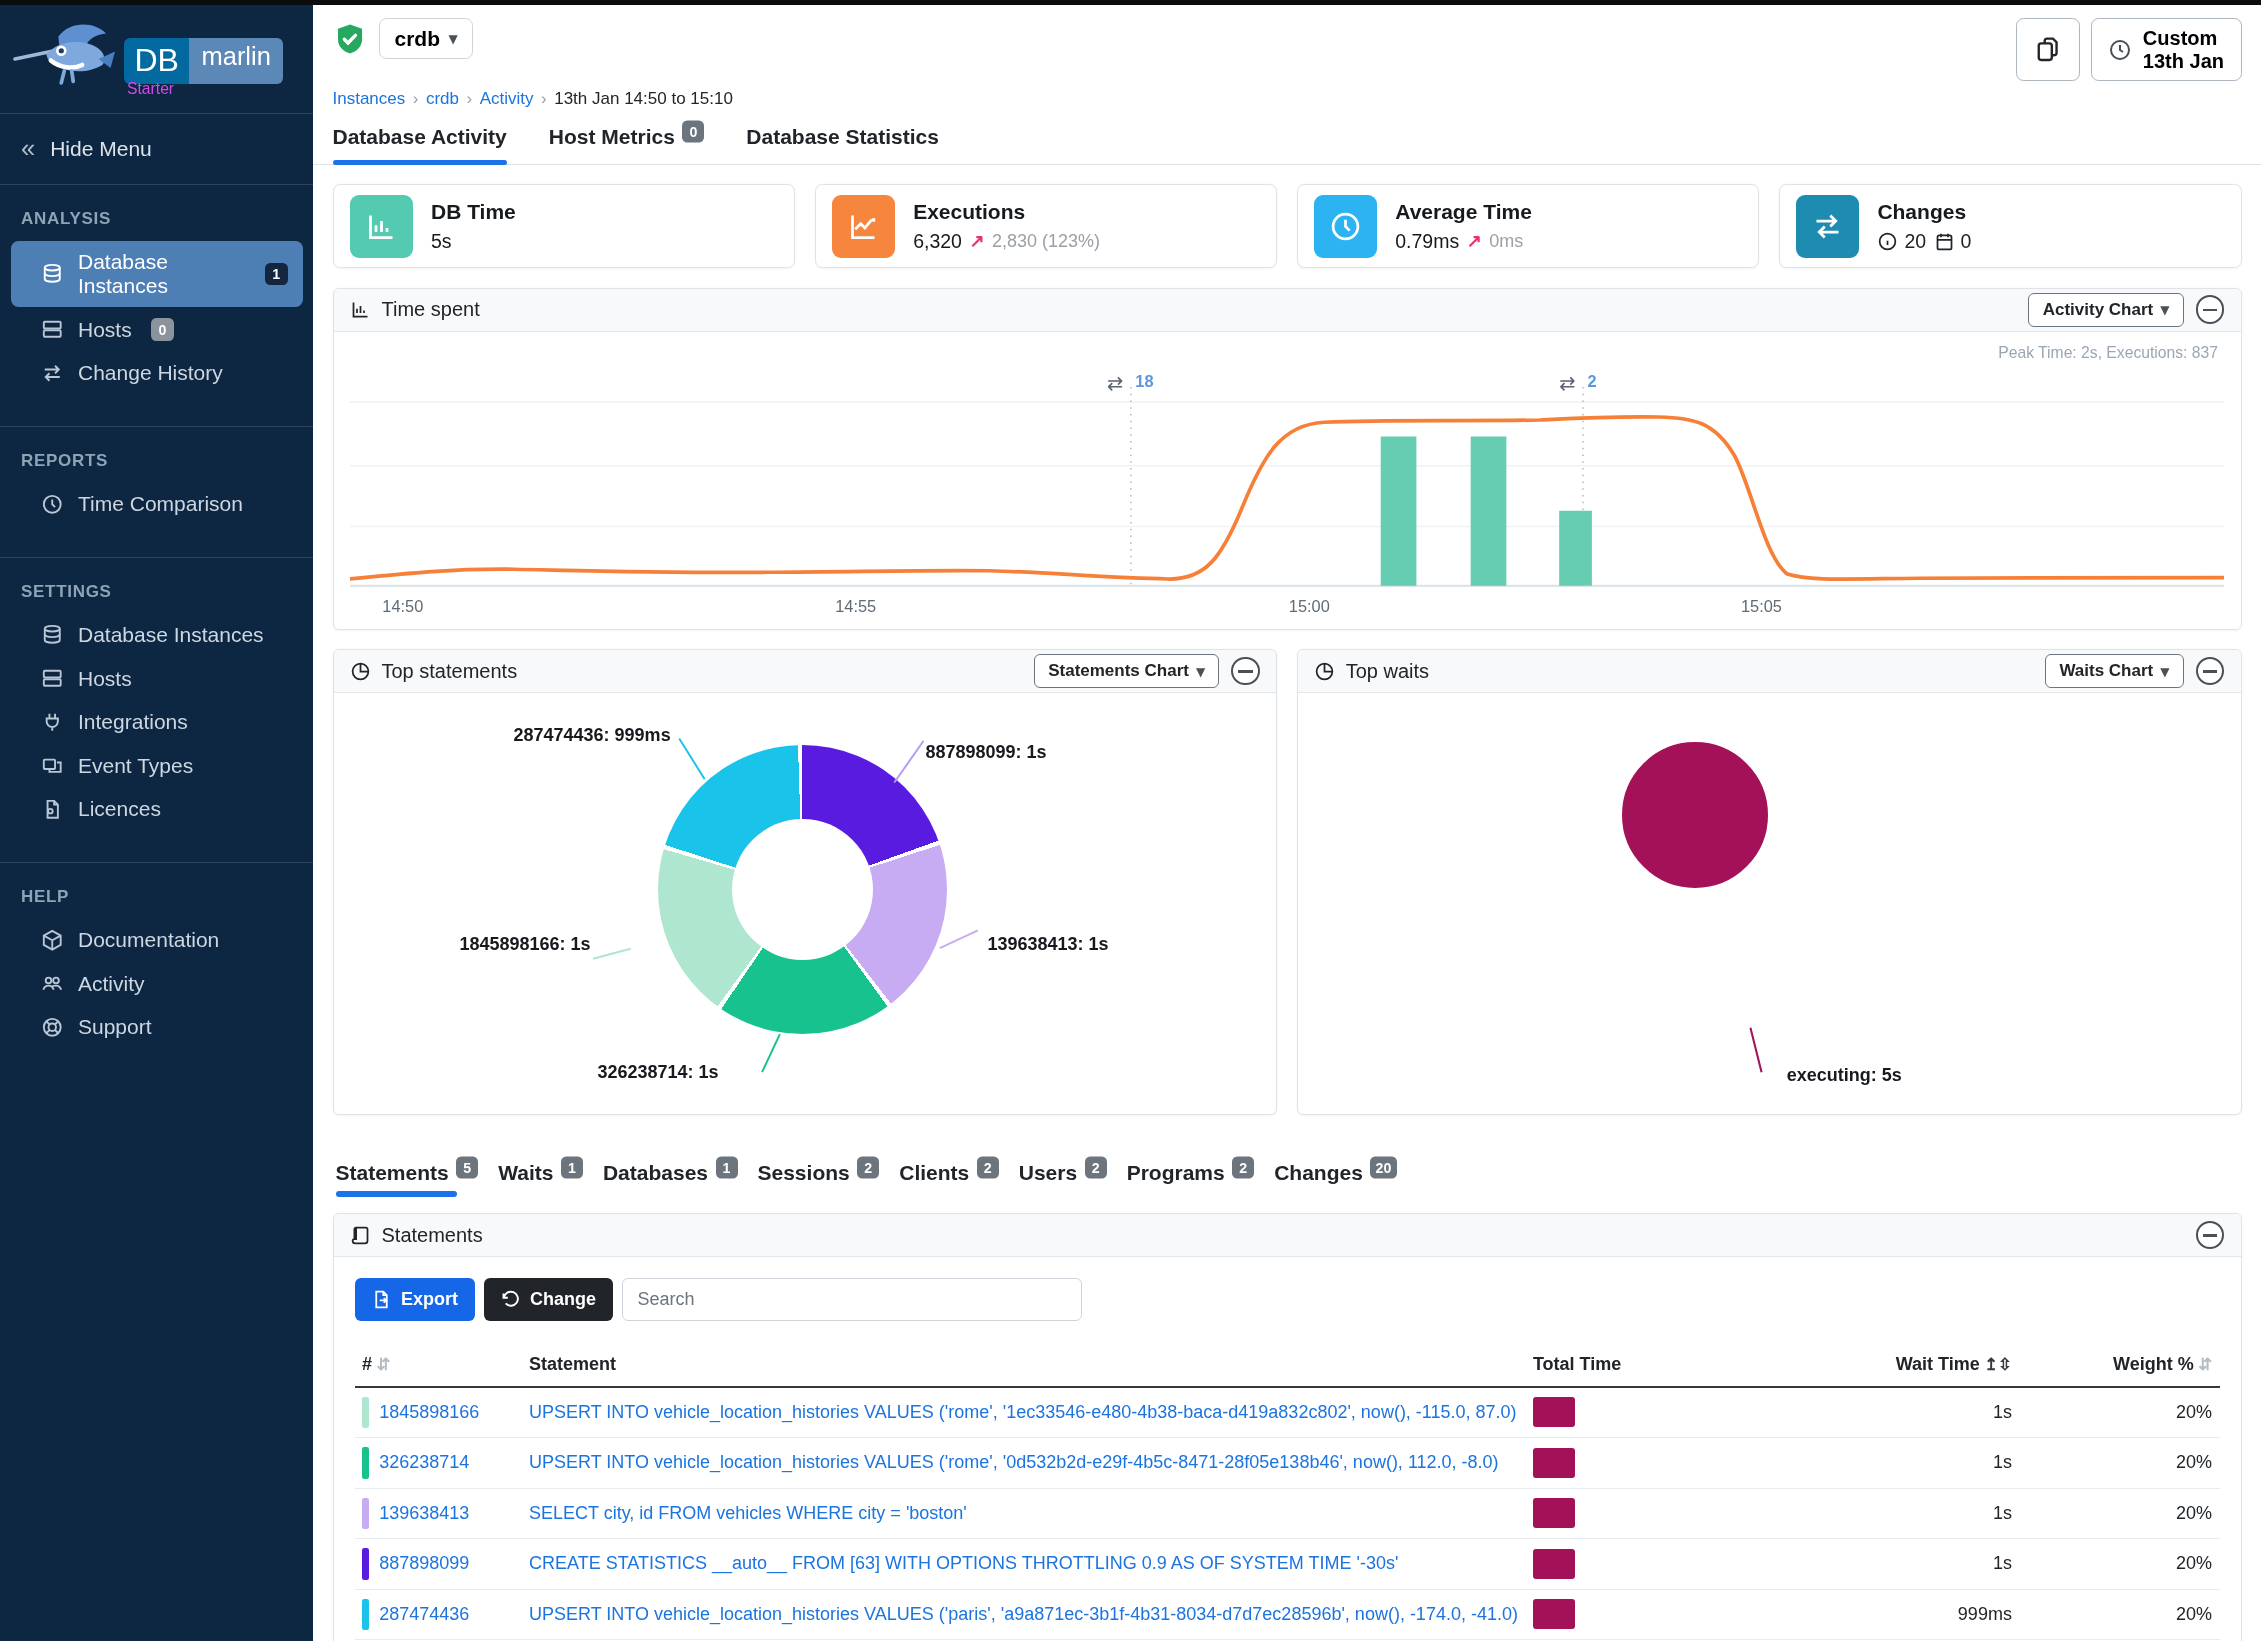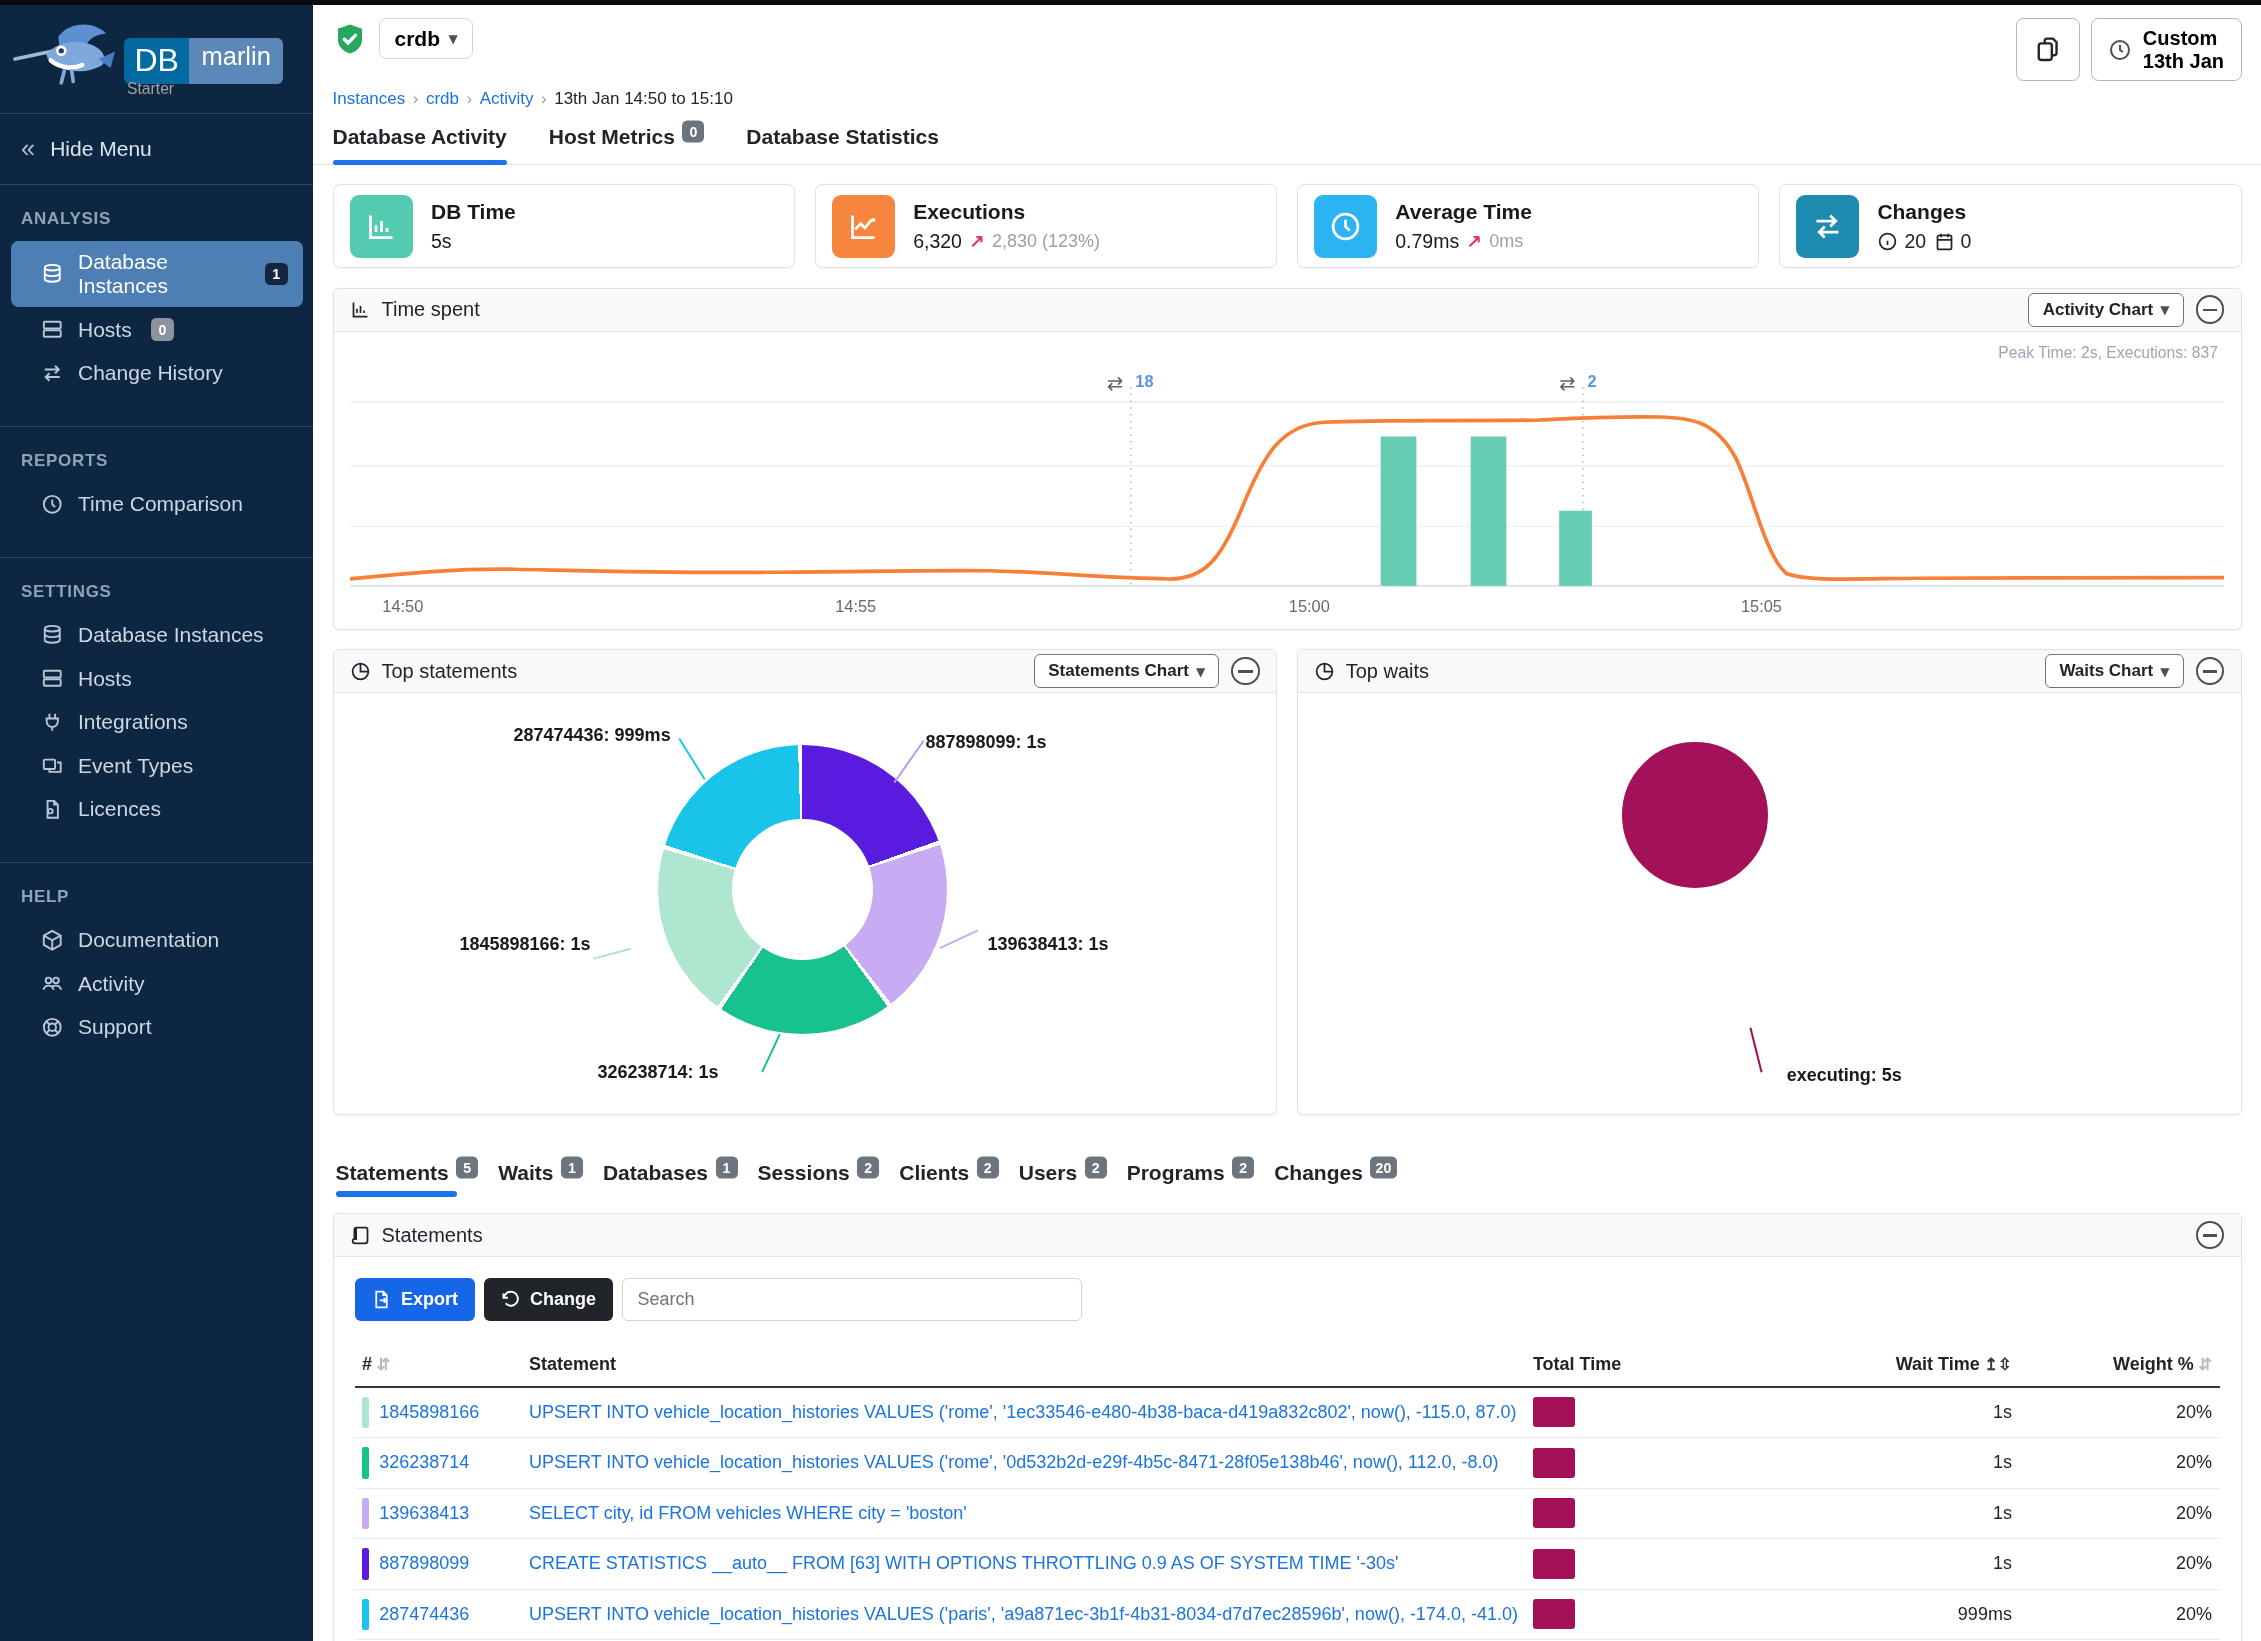--- a/index.html
+++ b/index.html
@@ -7,21 +7,21 @@
   body { font-family: "Liberation Sans", sans-serif; background: #ffffff; display: flex; color: #212529; }
   .topstrip { position: absolute; top:0; left:0; width:2261px; height:4.5px; background:#0a0c0e; z-index: 60; }
 
   
   .sidebar { width: 313px; flex-shrink: 0; background: #0d2642; color: #c7d2de; padding-top: 10.5px; display:flex; flex-direction:column; }
   .brand { position: relative; height: 103px; border-bottom: 0.7px solid rgba(255,255,255,.14); }
   .brand .fish { position:absolute; left:12px; top:6px; }
   .brand .wordmark { position:absolute; left:124px; top:27px; display:flex; }
   .wordmark .db { background:#0369a1; color:#fff; font-weight:normal; font-size:32px; padding:4.5px 10.5px; border-radius:6px 0 0 6px; }
   .wordmark .marlin { background:#5c88b8; color:#fff; font-size:25.5px; padding:4.5px 12px; border-radius:0 6px 6px 0; }
-  .brand .plan { position:absolute; left:127px; top:69px; font-size:15.7px; color:#a3a3a3; }
+  .brand .plan { position:absolute; left:127px; top:69px; font-size:15.7px; color:#d946ef; }
   .hide-menu { display:flex; align-items:center; gap:15px; padding:22.5px 21px; font-size:21px; color:#dce4ec; border-bottom:0.7px solid rgba(255,255,255,.14); cursor:pointer; }
   .hide-menu .chev { font-size:25.5px; color:#aebccb; line-height:1; }
   .nav-section { padding: 19.5px 0 4.5px; }
   .nav-section.bordered { border-top:0.7px solid rgba(255,255,255,.14); margin-top:26px; }
   .nav-title { font-size:17px; font-weight:bold; letter-spacing:0.7px; color:#8fa3b6; padding: 4.5px 21px 10.5px; }
   .nav-item { display:flex; align-items:center; gap:15px; padding: 9px 15px 9px 30px; font-size:21px; color:#cdd7e1; margin: 1.5px 10.5px; border-radius:7.5px; cursor:pointer; }
   .nav-item svg { flex-shrink:0; stroke:#b9c6d4; }
   .nav-item.active { background:#4d7fb5; color:#ffffff; }
   .nav-item.active svg { stroke:#ffffff; }
   .nav-badge { font-size:14.2px; font-weight:bold; color:#fff; background:#13253f; border-radius:5.2px; min-width:22.5px; height:22.5px; display:inline-flex; align-items:center; justify-content:center; padding:0 5.2px; margin-left:4.5px; }
@@ -428,21 +428,21 @@
           <div class="collapse-btn"></div>
         </div>
         <div class="donut-body">
           <div class="donut" id="stmt-donut" style="background: conic-gradient(rgb(90, 27, 224) 0%, rgb(90, 27, 224) 19.5%, rgb(255, 255, 255) 19.5%, rgb(255, 255, 255) 20%, rgb(199, 171, 243) 20%, rgb(199, 171, 243) 39.5%, rgb(255, 255, 255) 39.5%, rgb(255, 255, 255) 40%, rgb(23, 194, 142) 40%, rgb(23, 194, 142) 59.5%, rgb(255, 255, 255) 59.5%, rgb(255, 255, 255) 60%, rgb(174, 230, 208) 60%, rgb(174, 230, 208) 79.5%, rgb(255, 255, 255) 79.5%, rgb(255, 255, 255) 80%, rgb(26, 195, 234) 80%, rgb(26, 195, 234) 99.5%, rgb(255, 255, 255) 99.5%, rgb(255, 255, 255) 100%);"></div>
           <div class="leader" style="left:357px;top:42px;width:1.5px;height:48px;background:#1ac3ea;transform:rotate(-32deg)"></div>
           <div class="leader" style="left:574px;top:43px;width:1.5px;height:51px;background:#b79df0;transform:rotate(35deg)"></div>
           <div class="leader" style="left:624px;top:225px;width:1.5px;height:42px;background:#c7abf3;transform:rotate(65deg)"></div>
           <div class="leader" style="left:436px;top:339px;width:1.5px;height:42px;background:#17c28e;transform:rotate(25deg)"></div>
           <div class="leader" style="left:277px;top:241px;width:1.5px;height:39px;background:#aee6d0;transform:rotate(75deg)"></div>
           <div class="donut-label" style="left:180px;top:31.5px">287474436: 999ms</div>
-          <div class="donut-label" style="left:592px;top:39px">887898099: 1s</div>
+          <div class="donut-label" style="left:592px;top:49px">887898099: 1s</div>
           <div class="donut-label" style="left:654px;top:241px">139638413: 1s</div>
           <div class="donut-label" style="left:264px;top:369px">326238714: 1s</div>
           <div class="donut-label" style="left:126px;top:241px">1845898166: 1s</div>
         </div>
       </div>
 
       <div class="panel">
         <div class="panel-head">
           <div class="panel-title">
               <svg class="ic" width="21" height="21" viewBox="0 0 24 24" fill="none" stroke="#212529" stroke-width="2">

